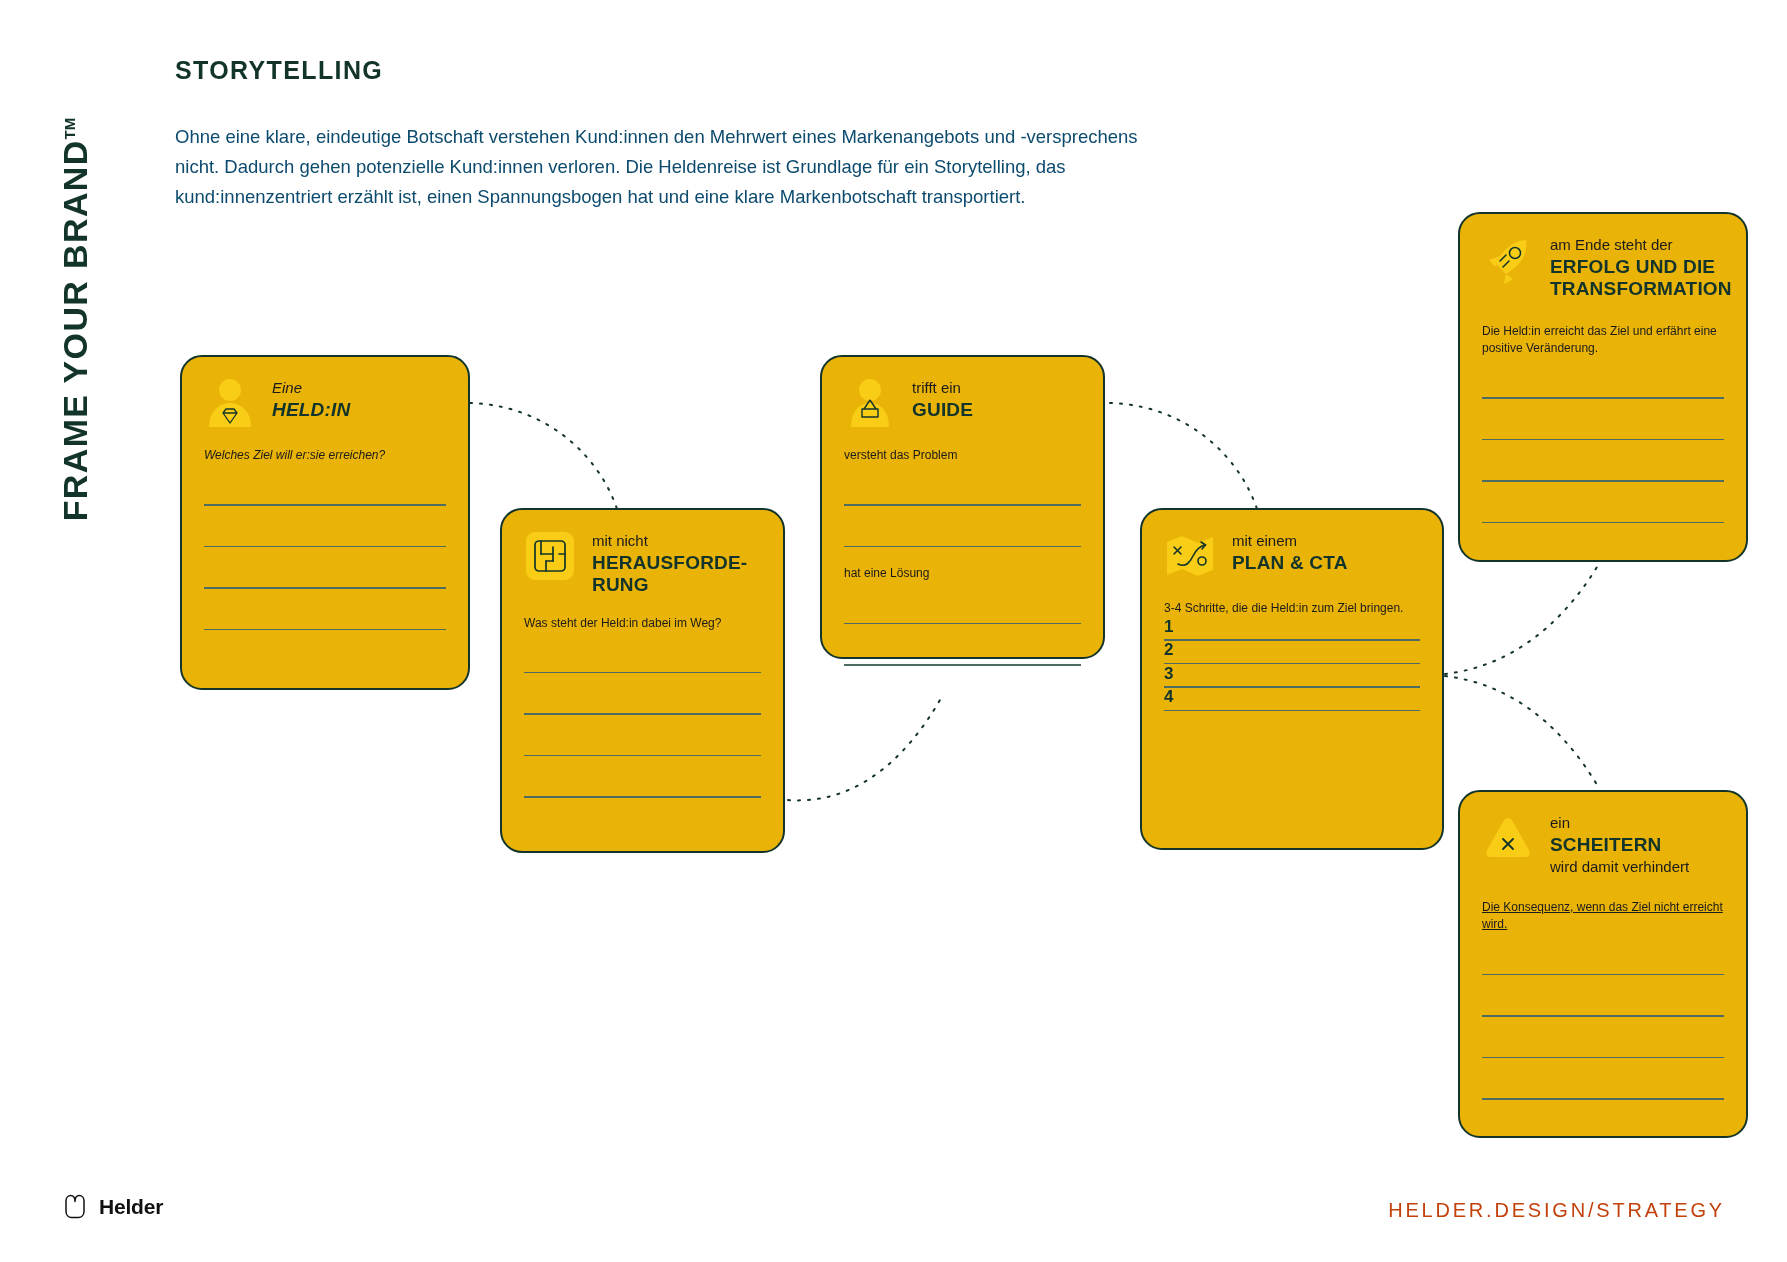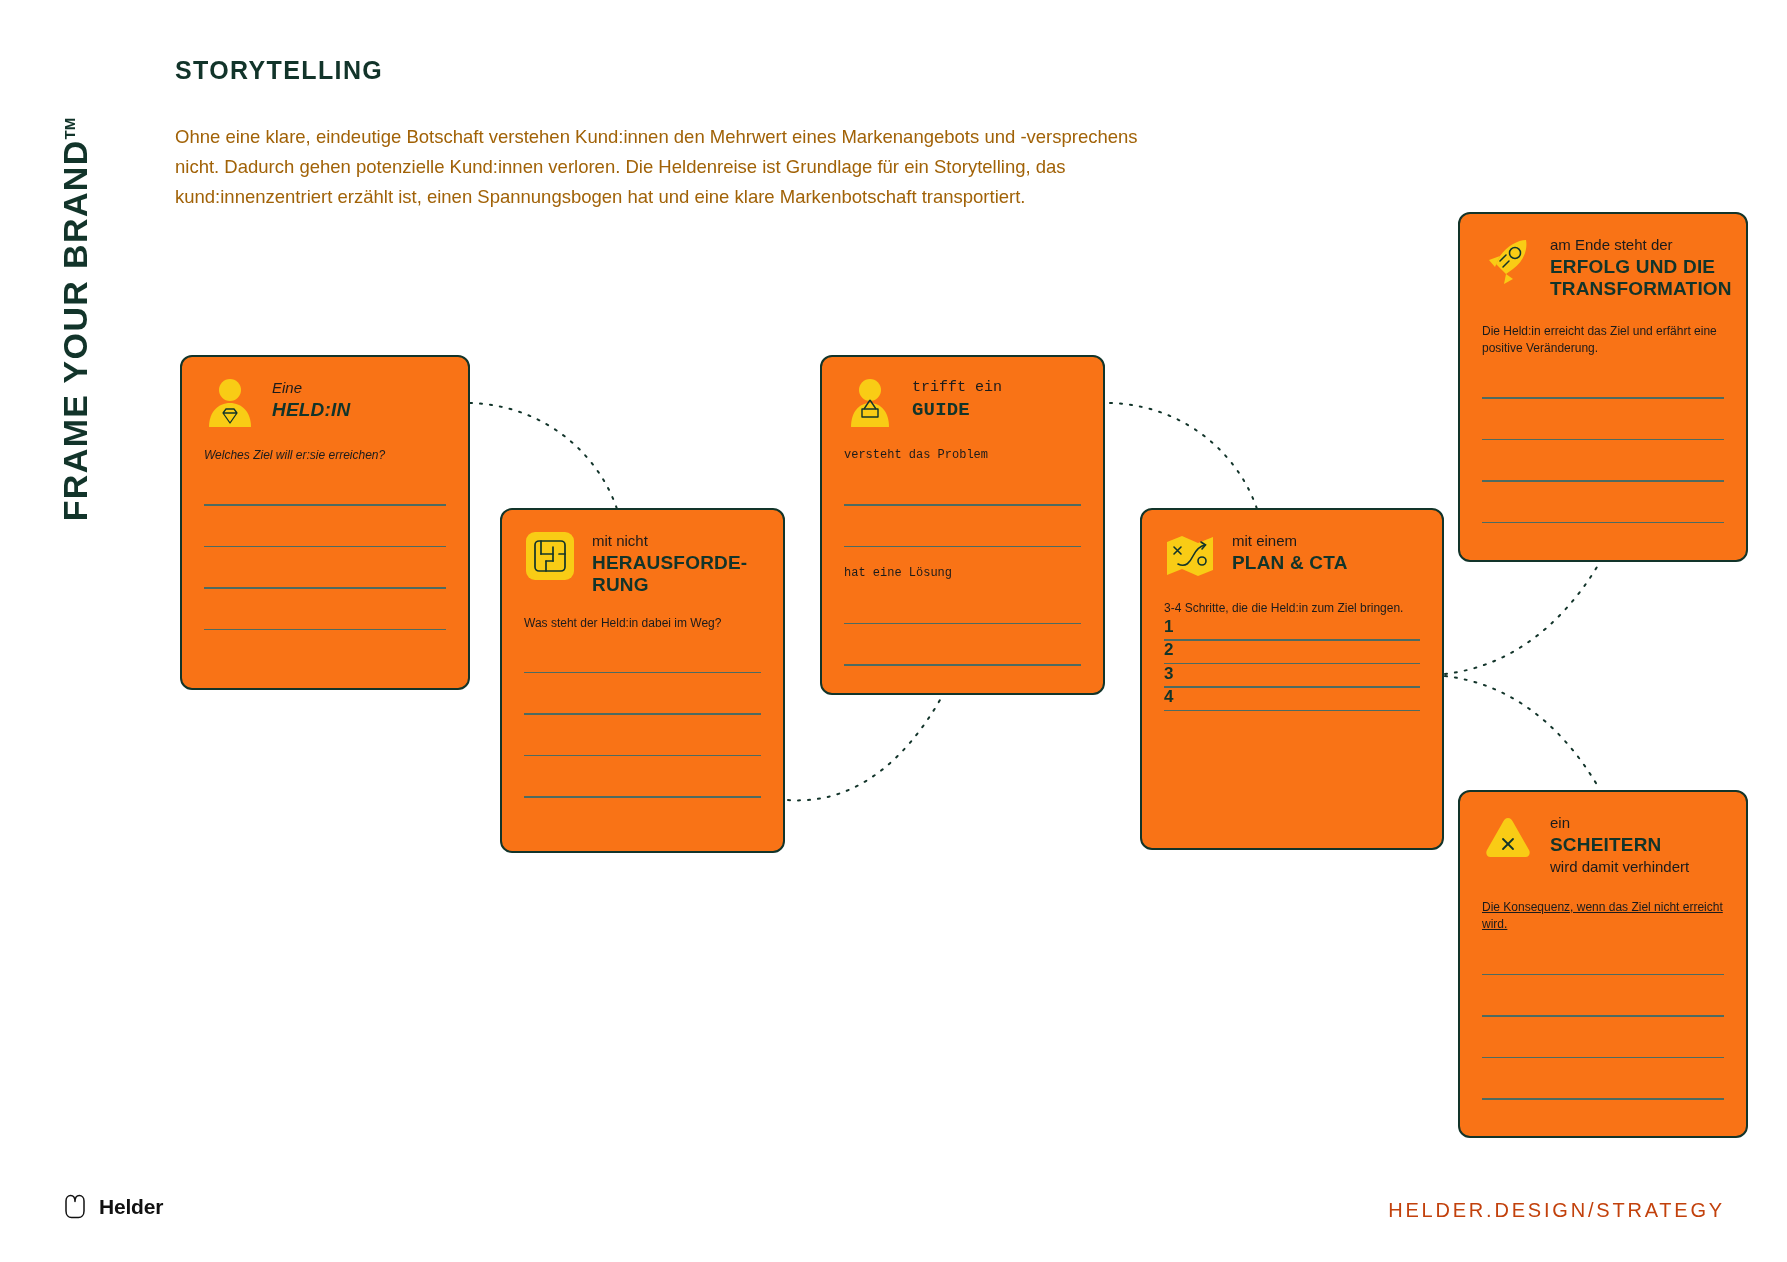--- a/index.html
+++ b/index.html
@@ -57,31 +57,31 @@
     letter-spacing: 0.055em;
     color: #12342a;
   }
   #intro-paragraph {
     position: absolute;
     left: 175px;
     top: 122px;
     width: 1000px;
     font-size: 18.5px;
     line-height: 1.62;
-    color: #a16207;
+    color: #0c4a6e;
     font-weight: 400;
   }
 
   
   .card {
     position: absolute;
     box-sizing: border-box;
     border: 2px solid #12342a;
-    border-radius: 12px;
-    background: #f97316;
+    border-radius: 22px;
+    background: #eab308;
     z-index: 5;
   }
   .card-head {
     display: flex;
     align-items: flex-start;
     gap: 16px;
     padding: 20px 22px 0 22px;
   }
   .card-icon {
     flex: 0 0 auto;
@@ -249,21 +249,21 @@
     </div>
     <div class="card-prompt">Was steht der Held:in dabei im Weg?</div>
     <div class="rule-stack">
       <div class="rule"></div>
       <div class="rule"></div>
       <div class="rule"></div>
       <div class="rule"></div>
     </div>
   </div>
 
-  <div class="card" style="left:820px; top:355px; width:285px; height:340px;font-family:Liberation Mono, monospace;">
+  <div class="card" style="left:820px; top:355px; width:285px; height:304px;">
     <div class="card-head">
       <svg class="card-icon" viewBox="0 0 52 52">
         <circle cx="26" cy="13" r="11" fill="#F9CC15"></circle>
         <path d="M7 50 C7 35, 15 26, 26 26 C37 26, 45 35, 45 50 Z" fill="#F9CC15"></path>
         <g fill="none" stroke="#12342a" stroke-width="1.4" stroke-linejoin="round">
           <path d="M18 40 L34 40 L34 32 L18 32 Z"></path>
           <path d="M20 32 L26 23"></path>
           <path d="M32 32 L26 23"></path>
         </g>
       </svg>

